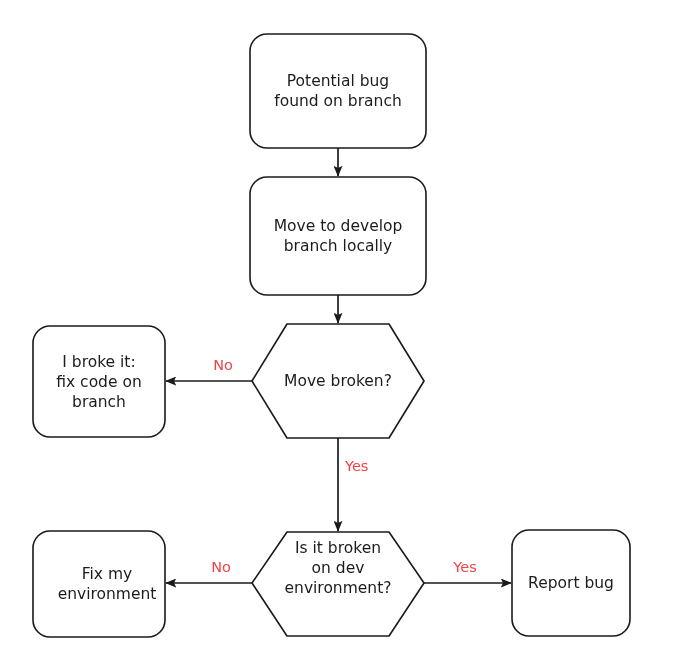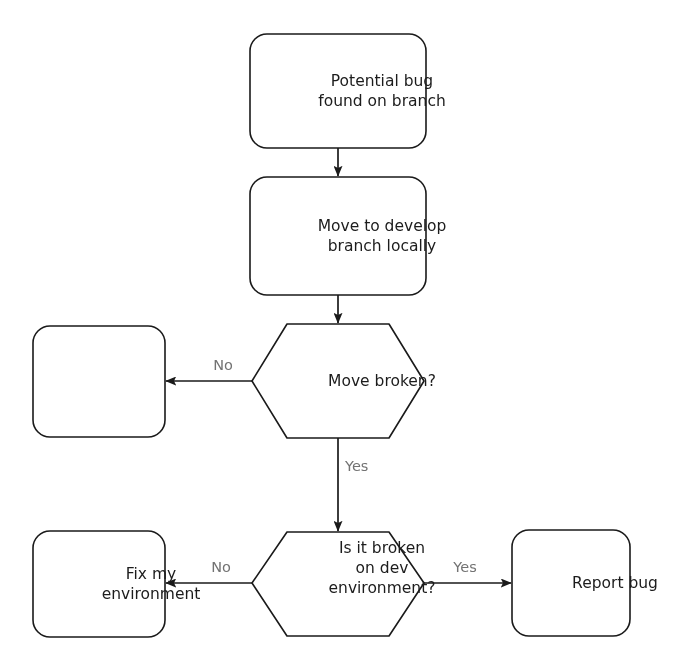--- a/index.html
+++ b/index.html
@@ -43,25 +43,24 @@
     position: absolute;
     display: flex;
     align-items: center;
     justify-content: center;
     text-align: center;
     color: #1c1c1c;
     font-size: 15.5px;
     line-height: 20px;
     white-space: pre-line;
     pointer-events: none;
-    margin-left: 44px;
   }
   .edge-label {
     position: absolute;
-    color: #737373;
+    color: #ef4444;
     font-size: 14.5px;
     line-height: 17px;
     text-align: center;
     white-space: nowrap;
   }
 </style>
 </head>
 <body>
 
 <div id="flow-root">
@@ -101,20 +100,23 @@
   </svg>
 
   <div class="node-label" style="left:250px; top:34px; width:176px; height:114px;">Potential bug
 found on branch</div>
 
   <div class="node-label" style="left:250px; top:177px; width:176px; height:118px;">Move to develop
 branch locally</div>
 
   <div class="node-label" style="left:252px; top:324px; width:172px; height:114px;">Move broken?</div>
 
+  <div class="node-label" style="left:33px; top:326px; width:132px; height:111px;">I broke it:
+fix code on
+branch</div>
 
   <div class="node-label" style="left:252px; top:516px; width:172px; height:104px;">Is it broken
 on dev
 environment?</div>
 
   <div class="node-label" style="left:33px; top:531px; width:148px; height:106px;">Fix my
 environment</div>
 
   <div class="node-label" style="left:512px; top:530px; width:118px; height:106px;">Report bug</div>
 

